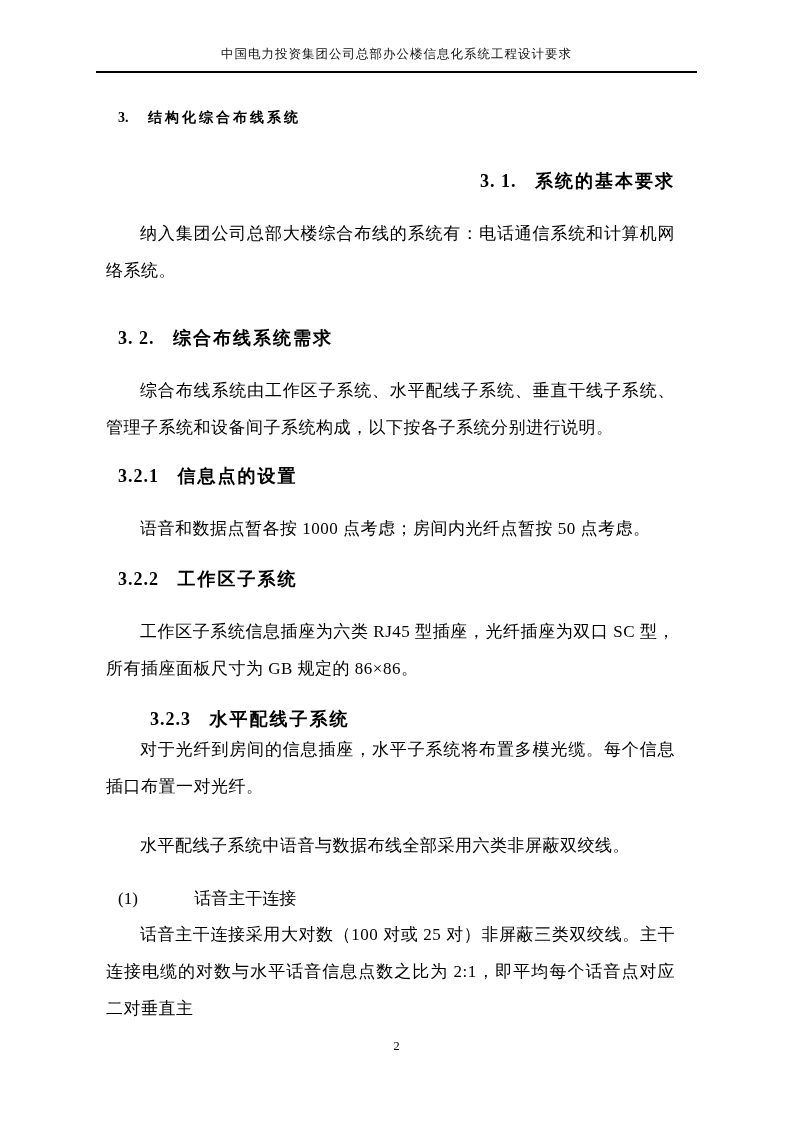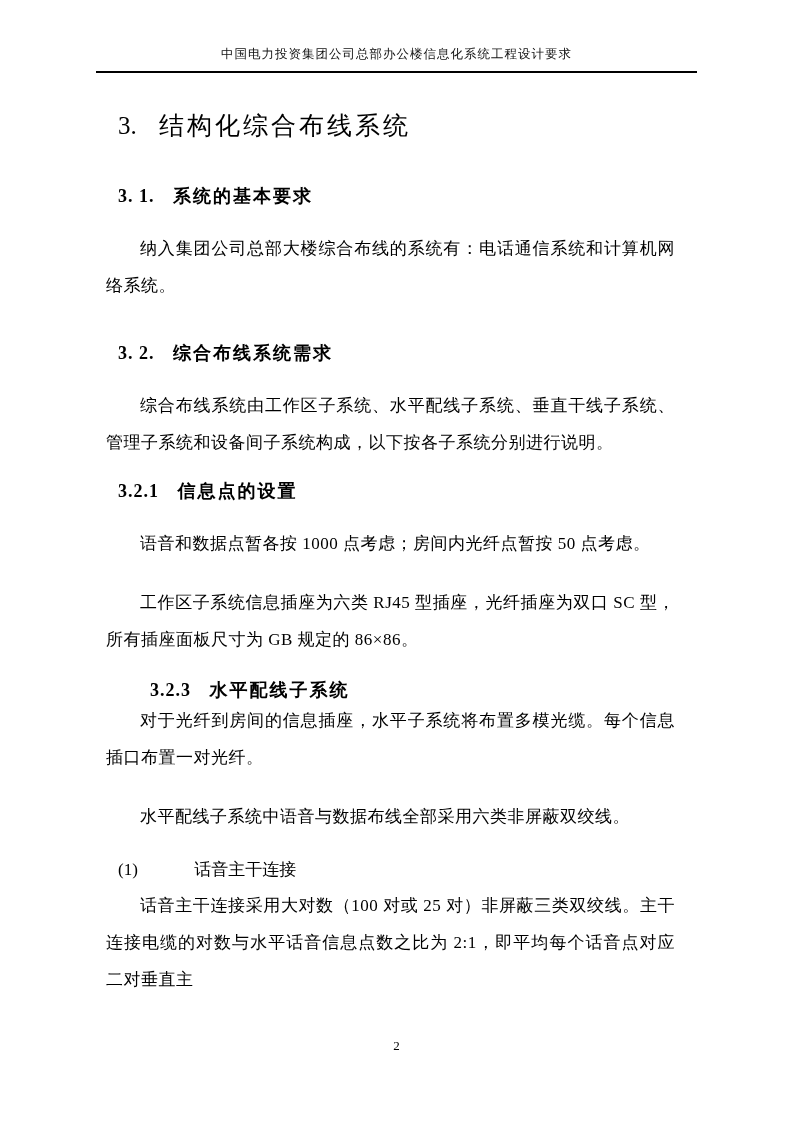--- a/index.html
+++ b/index.html
@@ -18,36 +18,36 @@
     padding-bottom: 8px;
     border-bottom: 2px solid #000;
     text-align: center;
     font-size: 12.5px;
     letter-spacing: 1px;
     color: #111;
   }
   .content { margin: 0 118px 0 102px; }
 
   .chapter {
-    font-size: 25px;
-    font-weight: normal;
+    font-size: 14px;
+    font-weight: bold;
     margin: 36px 0 0 16px;
   }
   .chapter .num { margin-right: 16px; letter-spacing: 0; }
   .chapter .txt { letter-spacing: 3px; }
 
   .sec {
     font-size: 18px;
     font-weight: bold;
     margin: 20px 0 0 16px;
   }
   .sec .num { margin-right: 14px; letter-spacing: 1px; }
   .sec .txt { letter-spacing: 2px; }
 
-  .h-31  { margin-top: 42px; }
+  .h-31  { margin-top: 42px; text-align: right; }
   .h-32  { margin-top: 37px; }
   .h-321 { margin-top: 18px; }
   .h-322 { margin-top: 20px; }
   .h-323 { margin-top: 20px; margin-left: 48px; }
   .h-324 { margin-top: 16px; }
 
   p.body {
     font-size: 17px;
     line-height: 37px;
     margin: 22px 0 0 4px;
@@ -100,20 +100,24 @@
       <span class="txt">综合布线系统需求</span>
     </h2>
     <p class="body">综合布线系统由工作区子系统、水平配线子系统、垂直干线子系统、管理子系统和设备间子系统构成，以下按各子系统分别进行说明。</p>
 
     <h3 class="sec h-321">
       <span class="num">3.2.1</span>
       <span class="txt">信息点的设置</span>
     </h3>
     <p class="body">语音和数据点暂各按 1000 点考虑；房间内光纤点暂按 50 点考虑。</p>
 
+    <h3 class="sec h-322">
+      <span class="num">3.2.2</span>
+      <span class="txt">工作区子系统</span>
+    </h3>
     <p class="body">工作区子系统信息插座为六类 RJ45 型插座，光纤插座为双口 SC 型，所有插座面板尺寸为 GB 规定的 86×86。</p>
 
     <h3 class="sec h-323">
       <span class="num">3.2.3</span>
       <span class="txt">水平配线子系统</span>
     </h3>
     <p class="body cont">对于光纤到房间的信息插座，水平子系统将布置多模光缆。每个信息插口布置一对光纤。</p>
     <p class="body">水平配线子系统中语音与数据布线全部采用六类非屏蔽双绞线。</p>
 
     <p class="list-line">

